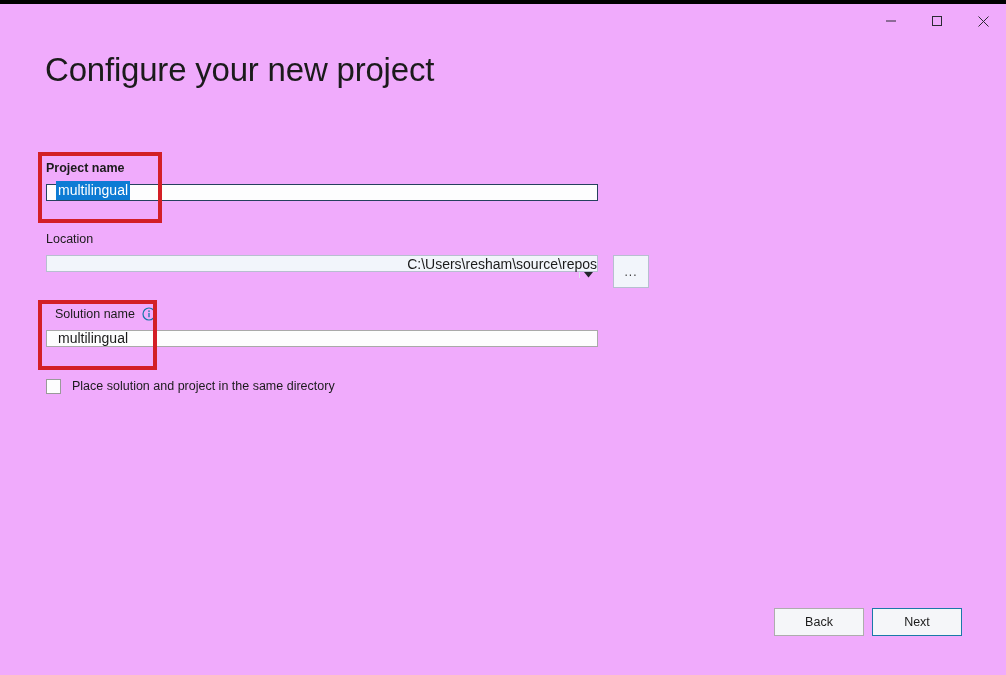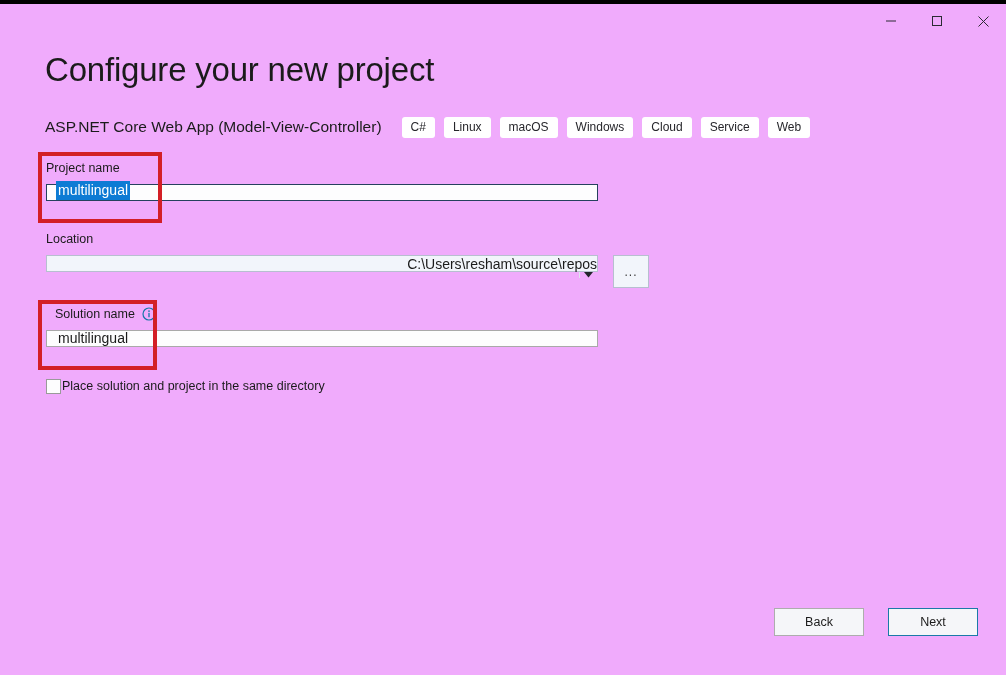--- a/index.html
+++ b/index.html
@@ -104,21 +104,21 @@
     display: flex;
     align-items: flex-end;
     font-size: 14px;
     color: #1b1b1b;
   }
   .text-field .val {
     padding-left: 11px;
     white-space: nowrap;
   }
 
-  #project-name-label { left: 46px; top: 156px; }
+  #project-name-label { left: 46px; top: 156px; font-weight: bold; }
   #project-name-field {
     top: 180px;
     border: 1px solid #26415e;
   }
   #project-name-value {
     background: #0d7bd4;
     color: #ffffff;
     padding: 1px 2px 2px 2px;
     margin-left: 9px;
   }
@@ -187,21 +187,21 @@
     cursor: default;
   }
   #checkbox-box {
     width: 15px;
     height: 15px;
     box-sizing: border-box;
     border: 1px solid #9a9a9a;
     background: #fdfdfe;
   }
   #checkbox-label {
-    margin-left: 1px;
+    margin-left: 11px;
     font-size: 12.5px;
     color: #1b1b1b;
     white-space: nowrap;
   }
 
   
   .annotation-box {
     position: absolute;
     border: 4px solid #d31f26;
     box-sizing: border-box;
@@ -231,21 +231,20 @@
     color: #1b1b1b;
     cursor: default;
   }
   #back-button {
     left: 774px;
     border: 1px solid #adadad;
   }
   #next-button {
     left: 872px;
     border: 1px solid #1a7aa8;
-    margin-left: 16px;
   }
 </style>
 </head>
 <body>
 
 <div id="window-frame">
 
   <div id="titlebar">
     <div class="win-btn" id="win-minimize">
       <svg width="12" height="12" viewBox="0 0 12 12">
@@ -260,32 +259,20 @@
     <div class="win-btn" id="win-close">
       <svg width="13" height="13" viewBox="0 0 13 13">
         <line x1="1.5" y1="1.5" x2="11.5" y2="11.5" stroke="#2b2b33" stroke-width="1"></line>
         <line x1="11.5" y1="1.5" x2="1.5" y2="11.5" stroke="#2b2b33" stroke-width="1"></line>
       </svg>
     </div>
   </div>
 
   <div id="page-title">Configure your new project</div>
 
-  <div id="subtitle-row">
-    <div id="template-name">ASP.NET Core Web App (Model-View-Controller)</div>
-    <div id="tag-list">
-      <span class="tag-pill">C#</span>
-      <span class="tag-pill">Linux</span>
-      <span class="tag-pill">macOS</span>
-      <span class="tag-pill">Windows</span>
-      <span class="tag-pill">Cloud</span>
-      <span class="tag-pill">Service</span>
-      <span class="tag-pill">Web</span>
-    </div>
-  </div>
 
   <div class="field-label" id="project-name-label">Project name</div>
   <div class="text-field" id="project-name-field">
     <span class="val" id="project-name-value" style="padding-left:2px;">multilingual</span>
   </div>
 
   <div class="field-label" id="location-label">Location</div>
   <div class="text-field" id="location-field">
     <span class="val">C:\Users\resham\source\repos</span>
     <span id="location-arrow">

